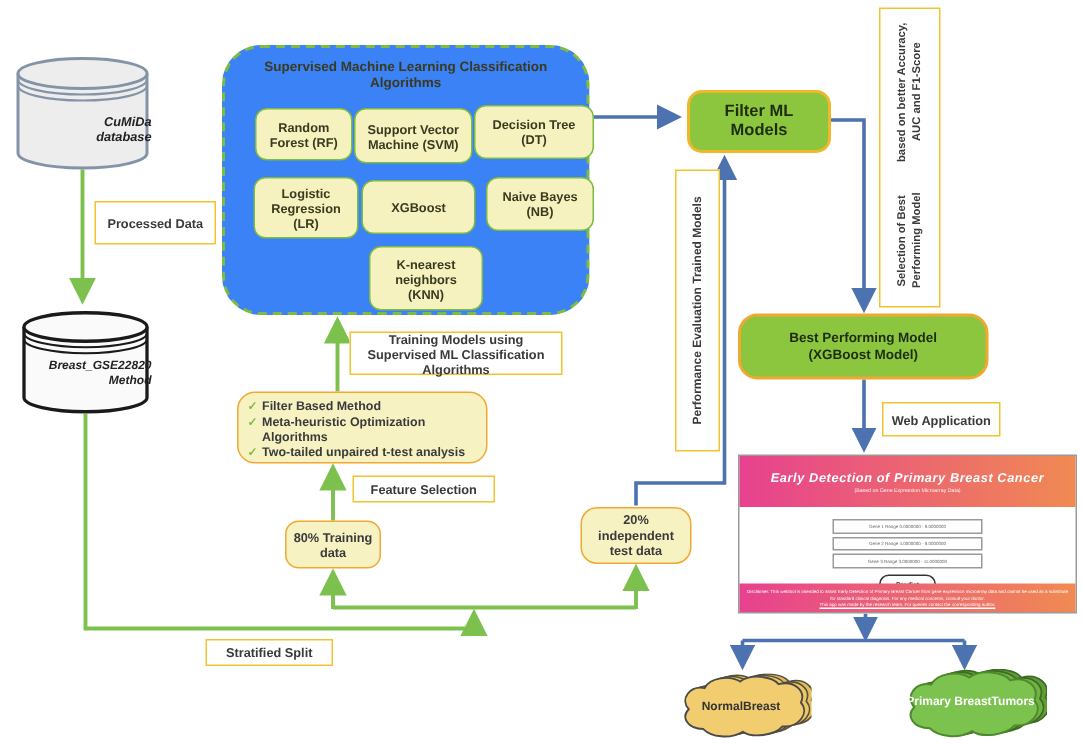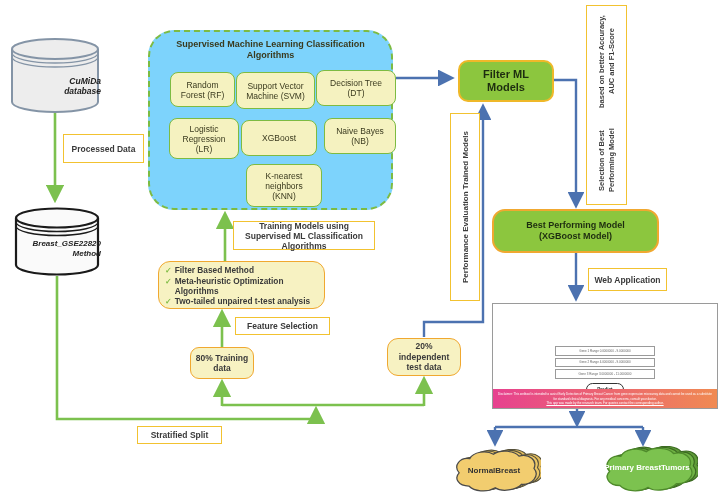--- a/index.html
+++ b/index.html
@@ -14,23 +14,23 @@
          font-weight:bold;font-size:8.5px;line-height:10px;}
 
   
   .node{background:#f7f2c2;border:1.8px solid #f0a830;border-radius:9px;
         color:#3a3a3a;font-weight:bold;font-size:8.5px;line-height:10.5px;}
 
   
   .gnode{background:#8cc63e;font-weight:bold;color:#1e2d10;}
 
   
-  .bigbox{background:#7dd3fc;border:2px dashed #7dbb42;border-radius:26px;}
+  .bigbox{background:#3b82f6;border:2px dashed #7dbb42;border-radius:26px;}
   .algo{position:absolute;background:#f5f2c0;border:1.6px solid #7dbb42;border-radius:8px;
-        color:#3a3a1e;font-weight:normal;font-size:8.5px;line-height:10px;}
+        color:#3a3a1e;font-weight:bold;font-size:8.5px;line-height:10px;}
 
   
   .vlabel{background:#fff;border:1.6px solid #f2c230;color:#3a3a3a;font-weight:bold;
           writing-mode:vertical-rl;transform:rotate(180deg);
           display:flex;align-items:center;justify-content:center;text-align:center;}
 
   .check-row{display:flex;gap:3px;align-items:flex-start;text-align:left;}
   .check{color:#7dbb42;font-size:8px;line-height:11px;}
 
   
@@ -160,20 +160,24 @@
   </div>
 
   <div class="abs gnode" style="left:492px;top:209px;width:167px;height:44px;border:2px solid #f0a830;border-radius:13px;font-size:9px;line-height:11px;display:flex;flex-direction:column;align-items:center;justify-content:center;text-align:center">
     <span>Best Performing Model</span>
     <span>(XGBoost Model)</span>
   </div>
 
   <div class="abs label txtc" style="left:588px;top:268px;width:79px;height:23px">Web Application</div>
 
   <div class="abs webapp" style="left:492px;top:303px;width:226px;height:106px">
+    <div class="wa-header">
+      <div class="wa-title">Early Detection of Primary Breast Cancer</div>
+      <div class="wa-sub">(Based on Gene Expression Microarray Data)</div>
+    </div>
     <div style="position:absolute;left:0;right:0;top:40px">
       <div class="wa-field">Gene 1 Range 0.0000000 - 9.0000000</div>
       <div class="wa-field">Gene 2 Range 4.0000000 - 9.0000000</div>
       <div class="wa-field">Gene 3 Range 3.0000000 - 11.0000000</div>
       <div class="wa-btn">Predict</div>
     </div>
     <div class="wa-footer">
       <div>Disclaimer: This webtool is intended to assist Early Detection of Primary Breast Cancer from gene expression microarray data and cannot be used as a substitute for standard clinical diagnosis. For any medical concerns, consult your doctor.</div>
       <div style="text-decoration:underline">This app was made by the research team. For queries contact the corresponding author.</div>
     </div>

